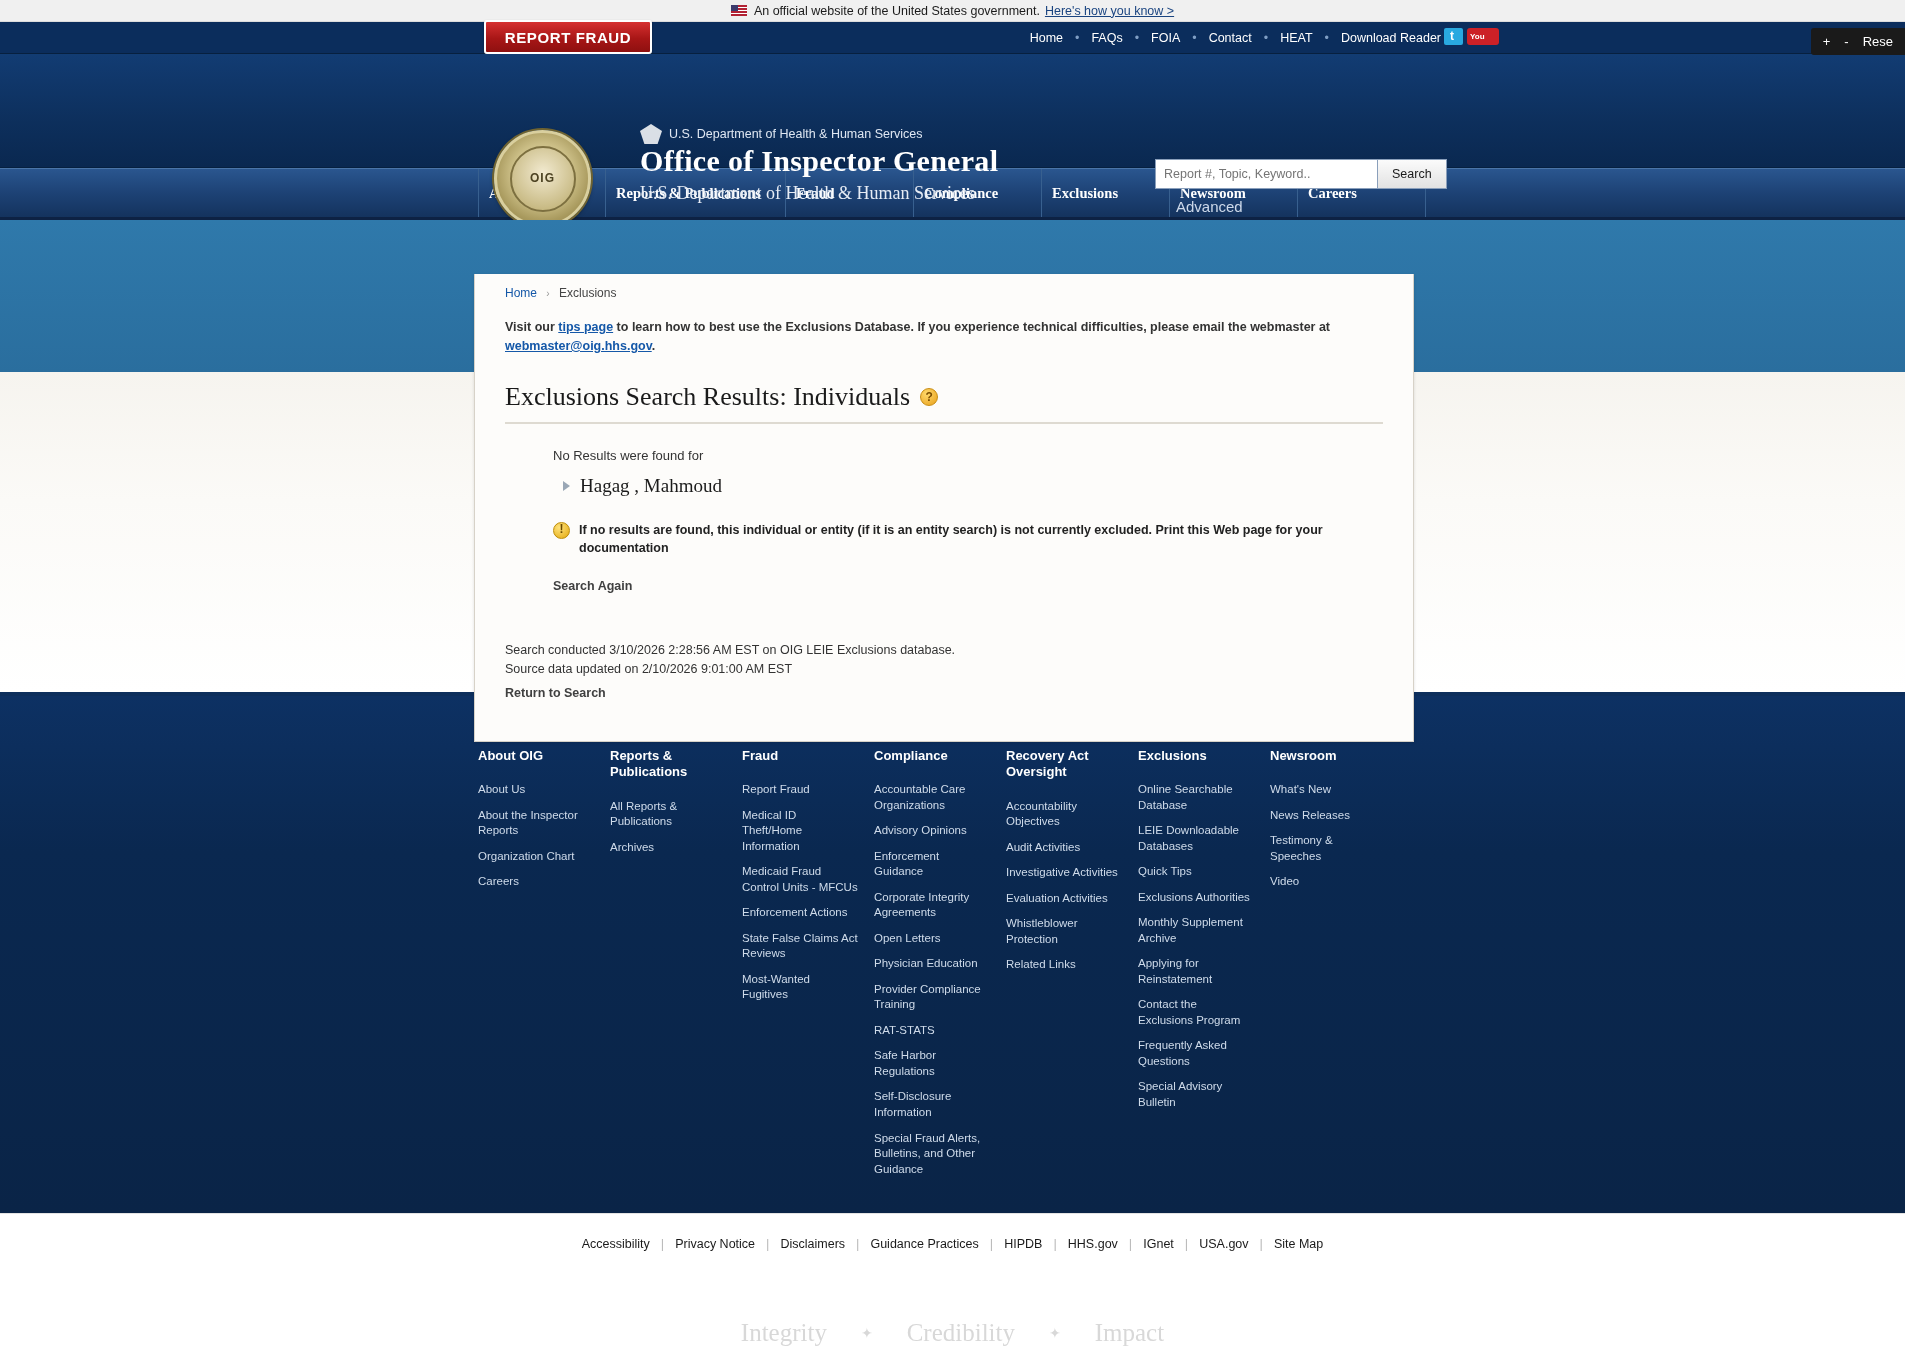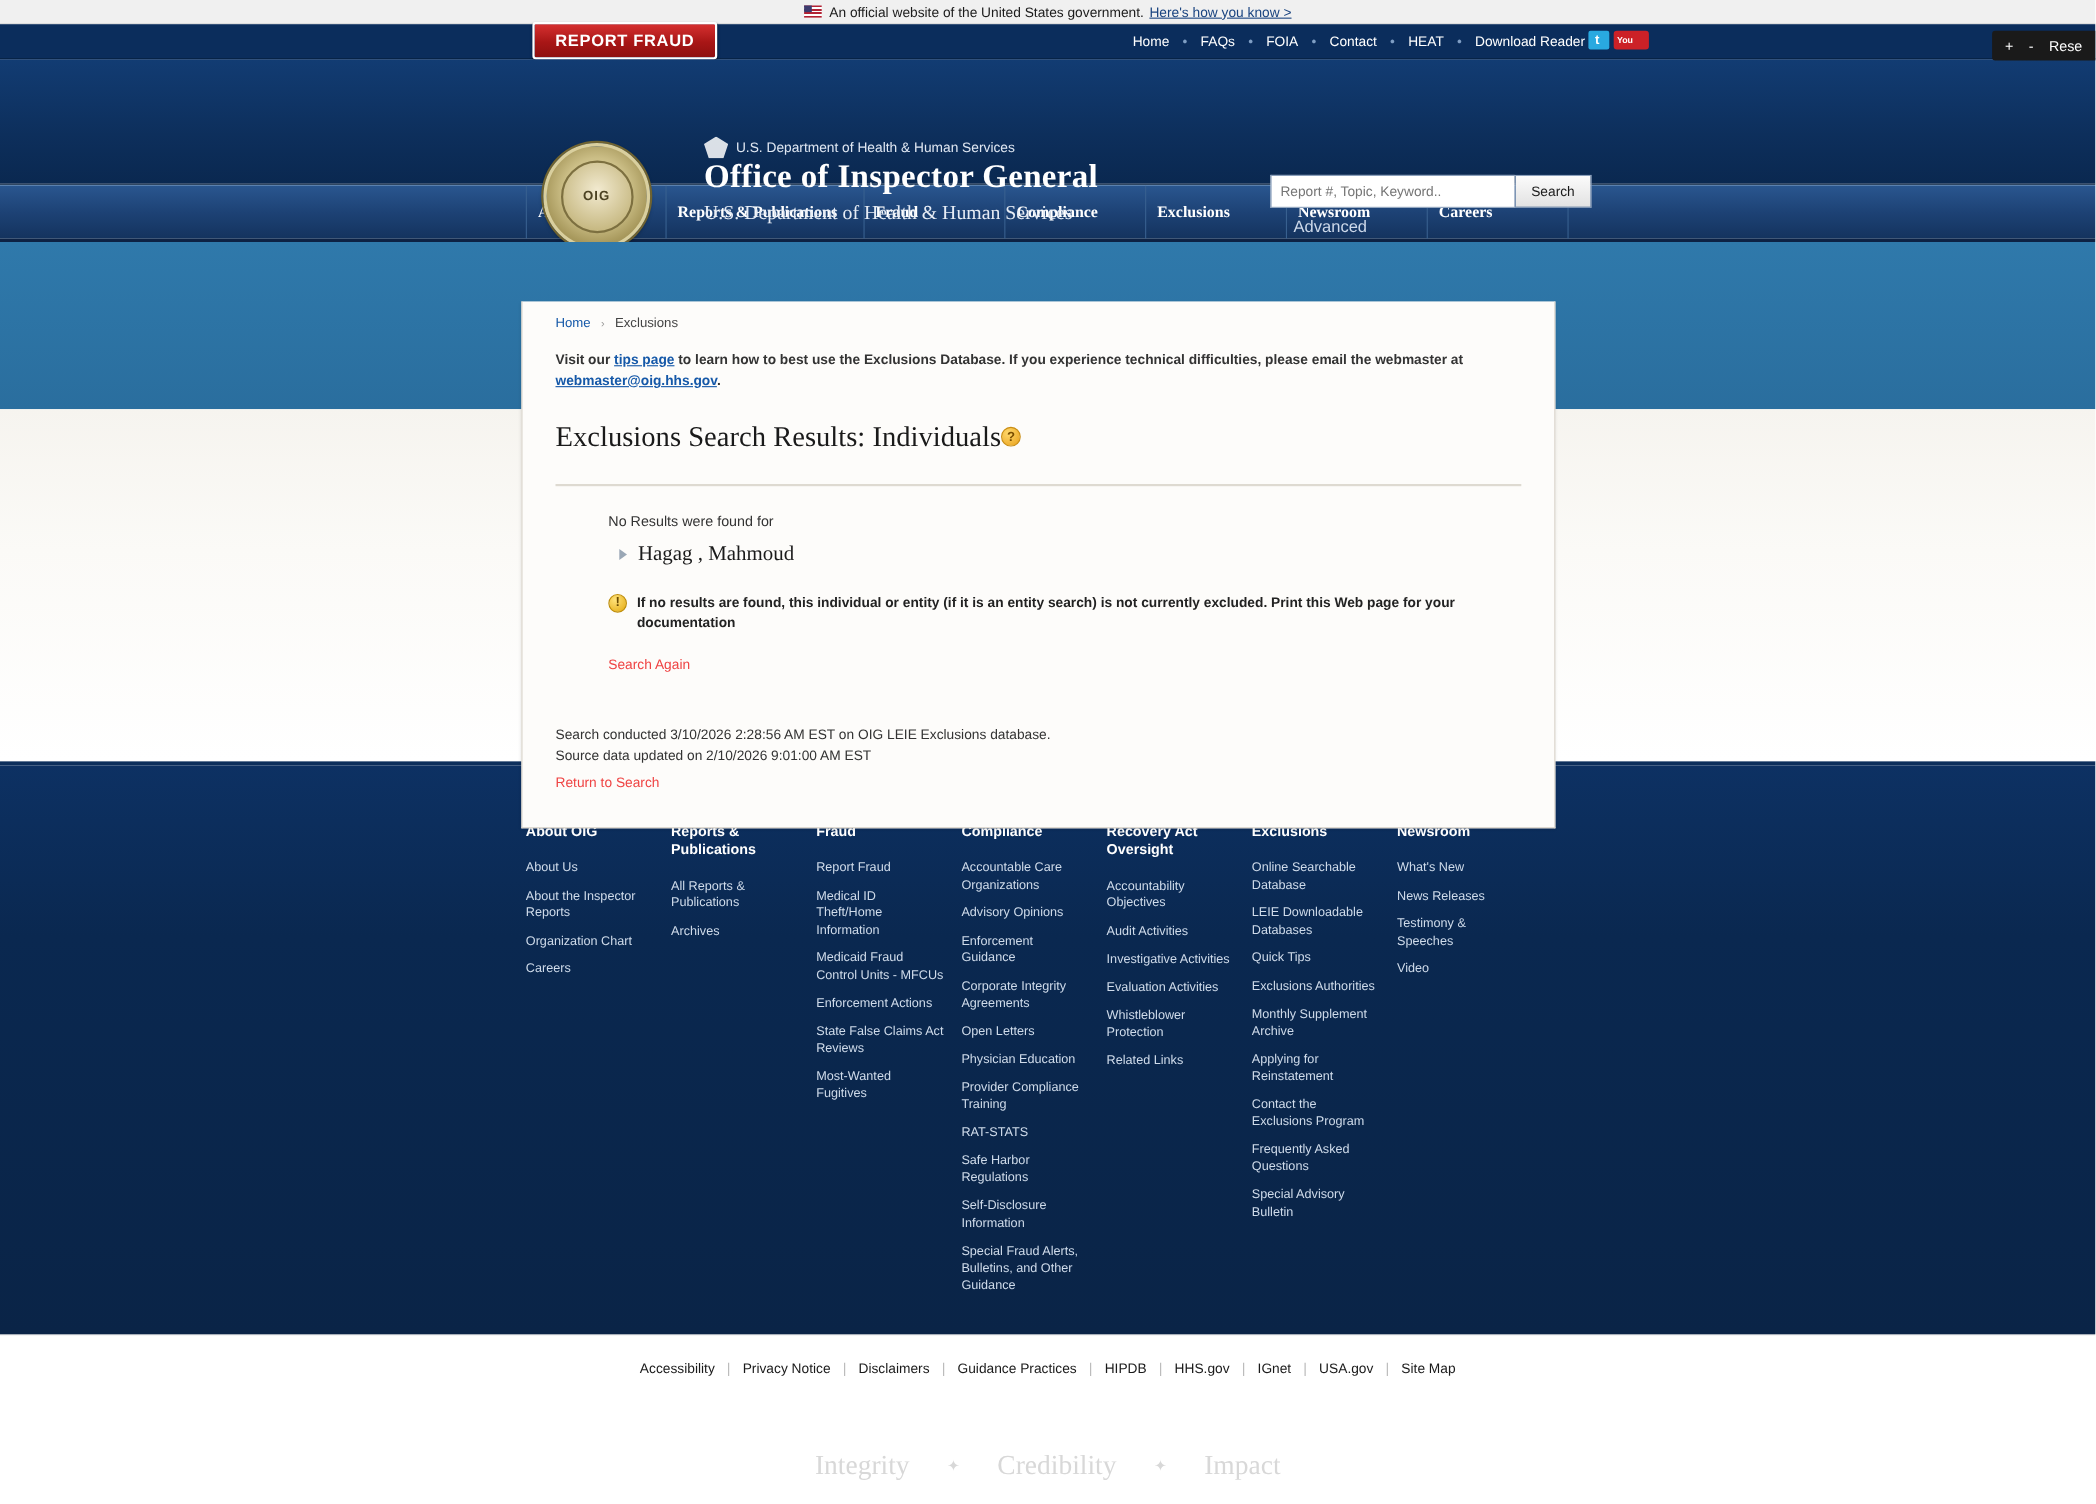--- a/index.html
+++ b/index.html
@@ -207,22 +207,22 @@
     line-height:1.5;
     font-weight:bold;
   }
   .tips a { color:#1558a8; text-decoration:underline; }
   .page-title {
     margin: 26px 30px 0 30px;
     font-family:"Liberation Serif", serif;
     font-size: 26px;
     color:#1a1a1a;
     font-weight: normal;
-    display:flex; align-items:center; 
-    padding-bottom: 28px;
+    display:flex; align-items:center; gap:10px;
+    padding-bottom: 10px;
     border-bottom: 2px solid #dedad1;
   }
   .help-icon {
     width:18px;height:18px;border-radius:50%;
     background: radial-gradient(circle at 35% 30%, #ffd86b, #e8a01a);
     color:#7a4d00; font-size:12px; font-weight:bold;
     display:flex;align-items:center;justify-content:center;
     font-family:"Liberation Sans",sans-serif;
     border:1px solid #c98d12;
   }
@@ -252,21 +252,21 @@
     background: radial-gradient(circle at 35% 30%, #ffe27a, #e3a90f);
     border:1px solid #bd8c08;
     color:#6a4a00;font-size:12px;font-weight:bold;
     display:flex;align-items:center;justify-content:center;
     margin-top:1px;
   }
   .search-again {
     margin: 22px 0 0 78px;
     font-size:12.5px;
   }
-  .search-again a, .return a { color:#ef4444; text-decoration:none; }
+  .search-again a, .return a { color:#404040; text-decoration:none;font-weight:bold; }
   .meta {
     margin: 48px 0 0 30px;
     font-size:12.5px; color:#333; line-height:1.55;
   }
   .return { margin: 6px 0 34px 30px; font-size:12.5px;}
 
   
   .body-bg {
     height: 320px;
     background: linear-gradient(to bottom,#f6f4ef 0%, #fbfaf7 40%, #ffffff 100%);

